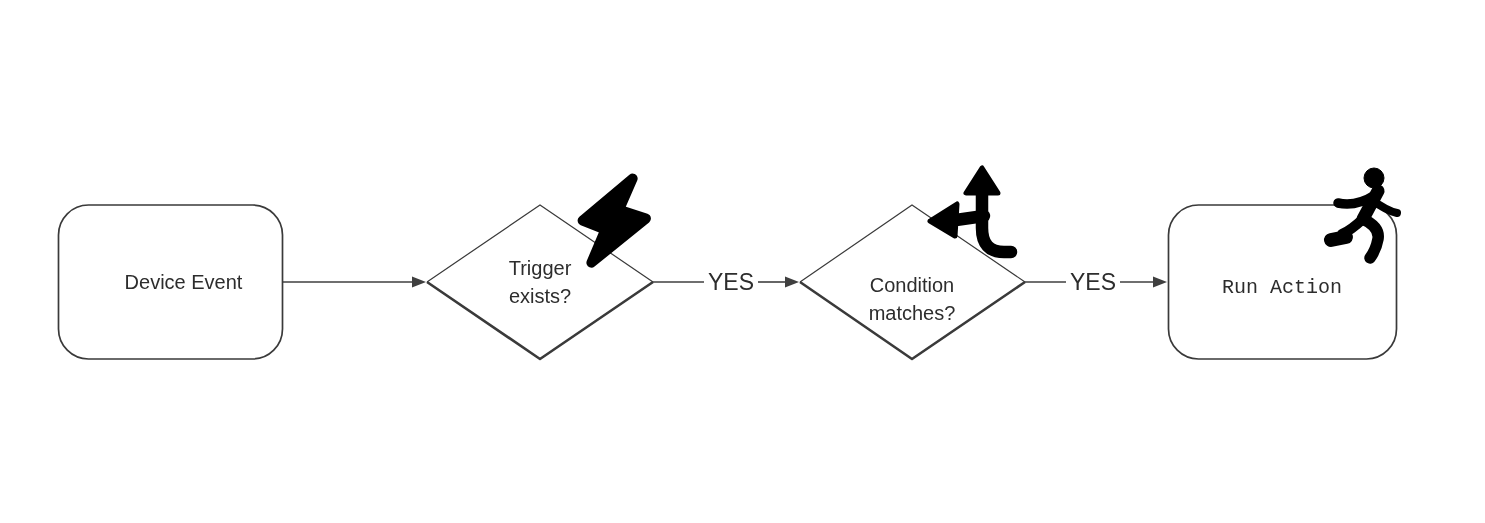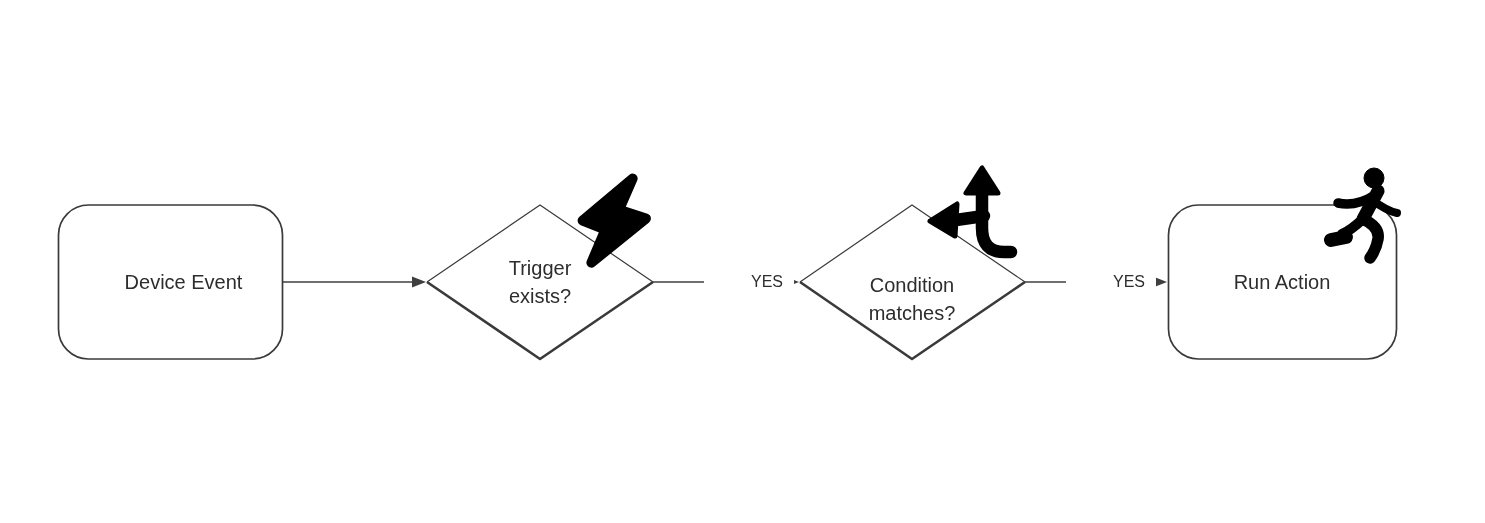--- a/index.html
+++ b/index.html
@@ -71,24 +71,23 @@
     font-size: 20px;
     line-height: 28px;
     color: var(--text, #2d2d2d);
   }
   .edge-label {
     position: absolute;
     display: flex;
     align-items: center;
     justify-content: center;
     text-align: right;
-    font-size: 16px;
+    font-size: 23px;
     color: var(--text, #2d2d2d);
     background: var(--bg, #ffffff);
-    margin-left: 36px;
   }
 </style>
 </head>
 <body>
 
 <div class="canvas">
 
   <svg width="1485" height="523" viewBox="0 0 1485 523">
 
     <g>
@@ -149,19 +148,19 @@
       <path class="icon-stroke" stroke-width="11.5" d="M1363,219 Q1380,227 1378,239 Q1376,250 1370,258"></path>
     </g>
   </svg>
 
   <div class="node-label" style="left:58px; top:205px; width:251px; height:154px;">Device Event</div>
 
   <div class="node-label" style="left:480px; top:205px; width:120px; height:154px;">Trigger exists?</div>
 
   <div class="node-label" style="left:847px; top:222px; width:130px; height:154px;">Condition matches?</div>
 
-  <div class="node-label" style="left:1168px; top:205px; width:228px; height:154px;">Run Action</div>
+  <div class="node-label" style="left:1168px; top:211px; width:228px; height:154px;font-family:Liberation Mono, monospace;">Run Action</div>
 
   <div class="edge-label" style="left:704px; top:262px; width:54px; height:40px;">YES</div>
 
   <div class="edge-label" style="left:1066px; top:262px; width:54px; height:40px;">YES</div>
 
 </div>
 
 </body></html>

